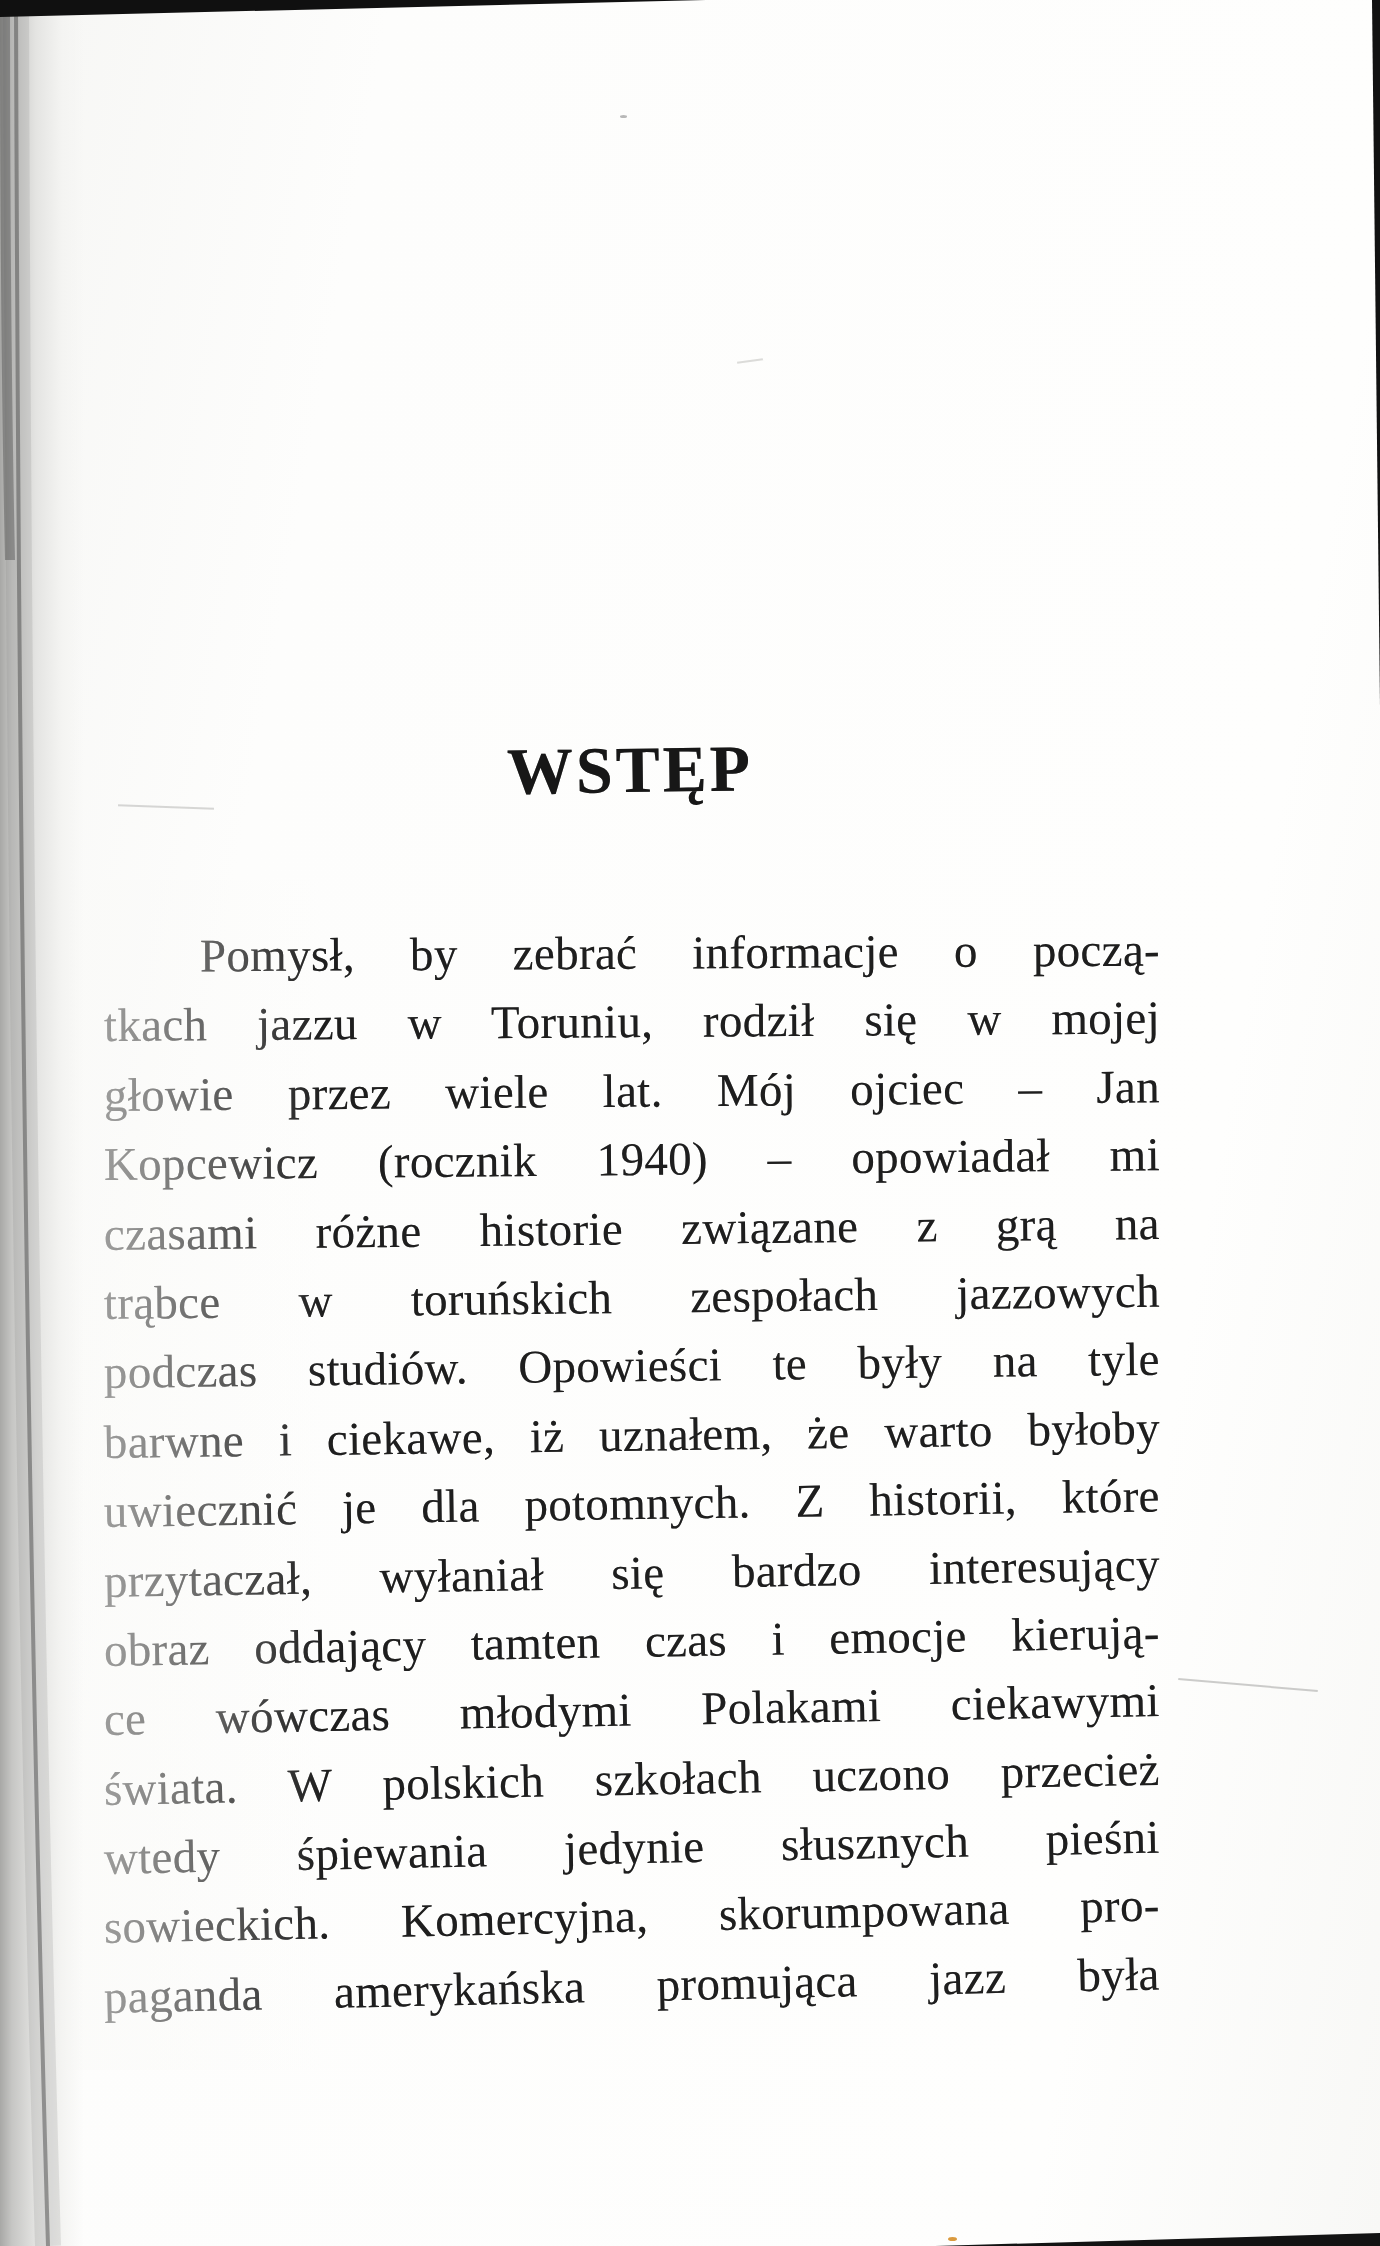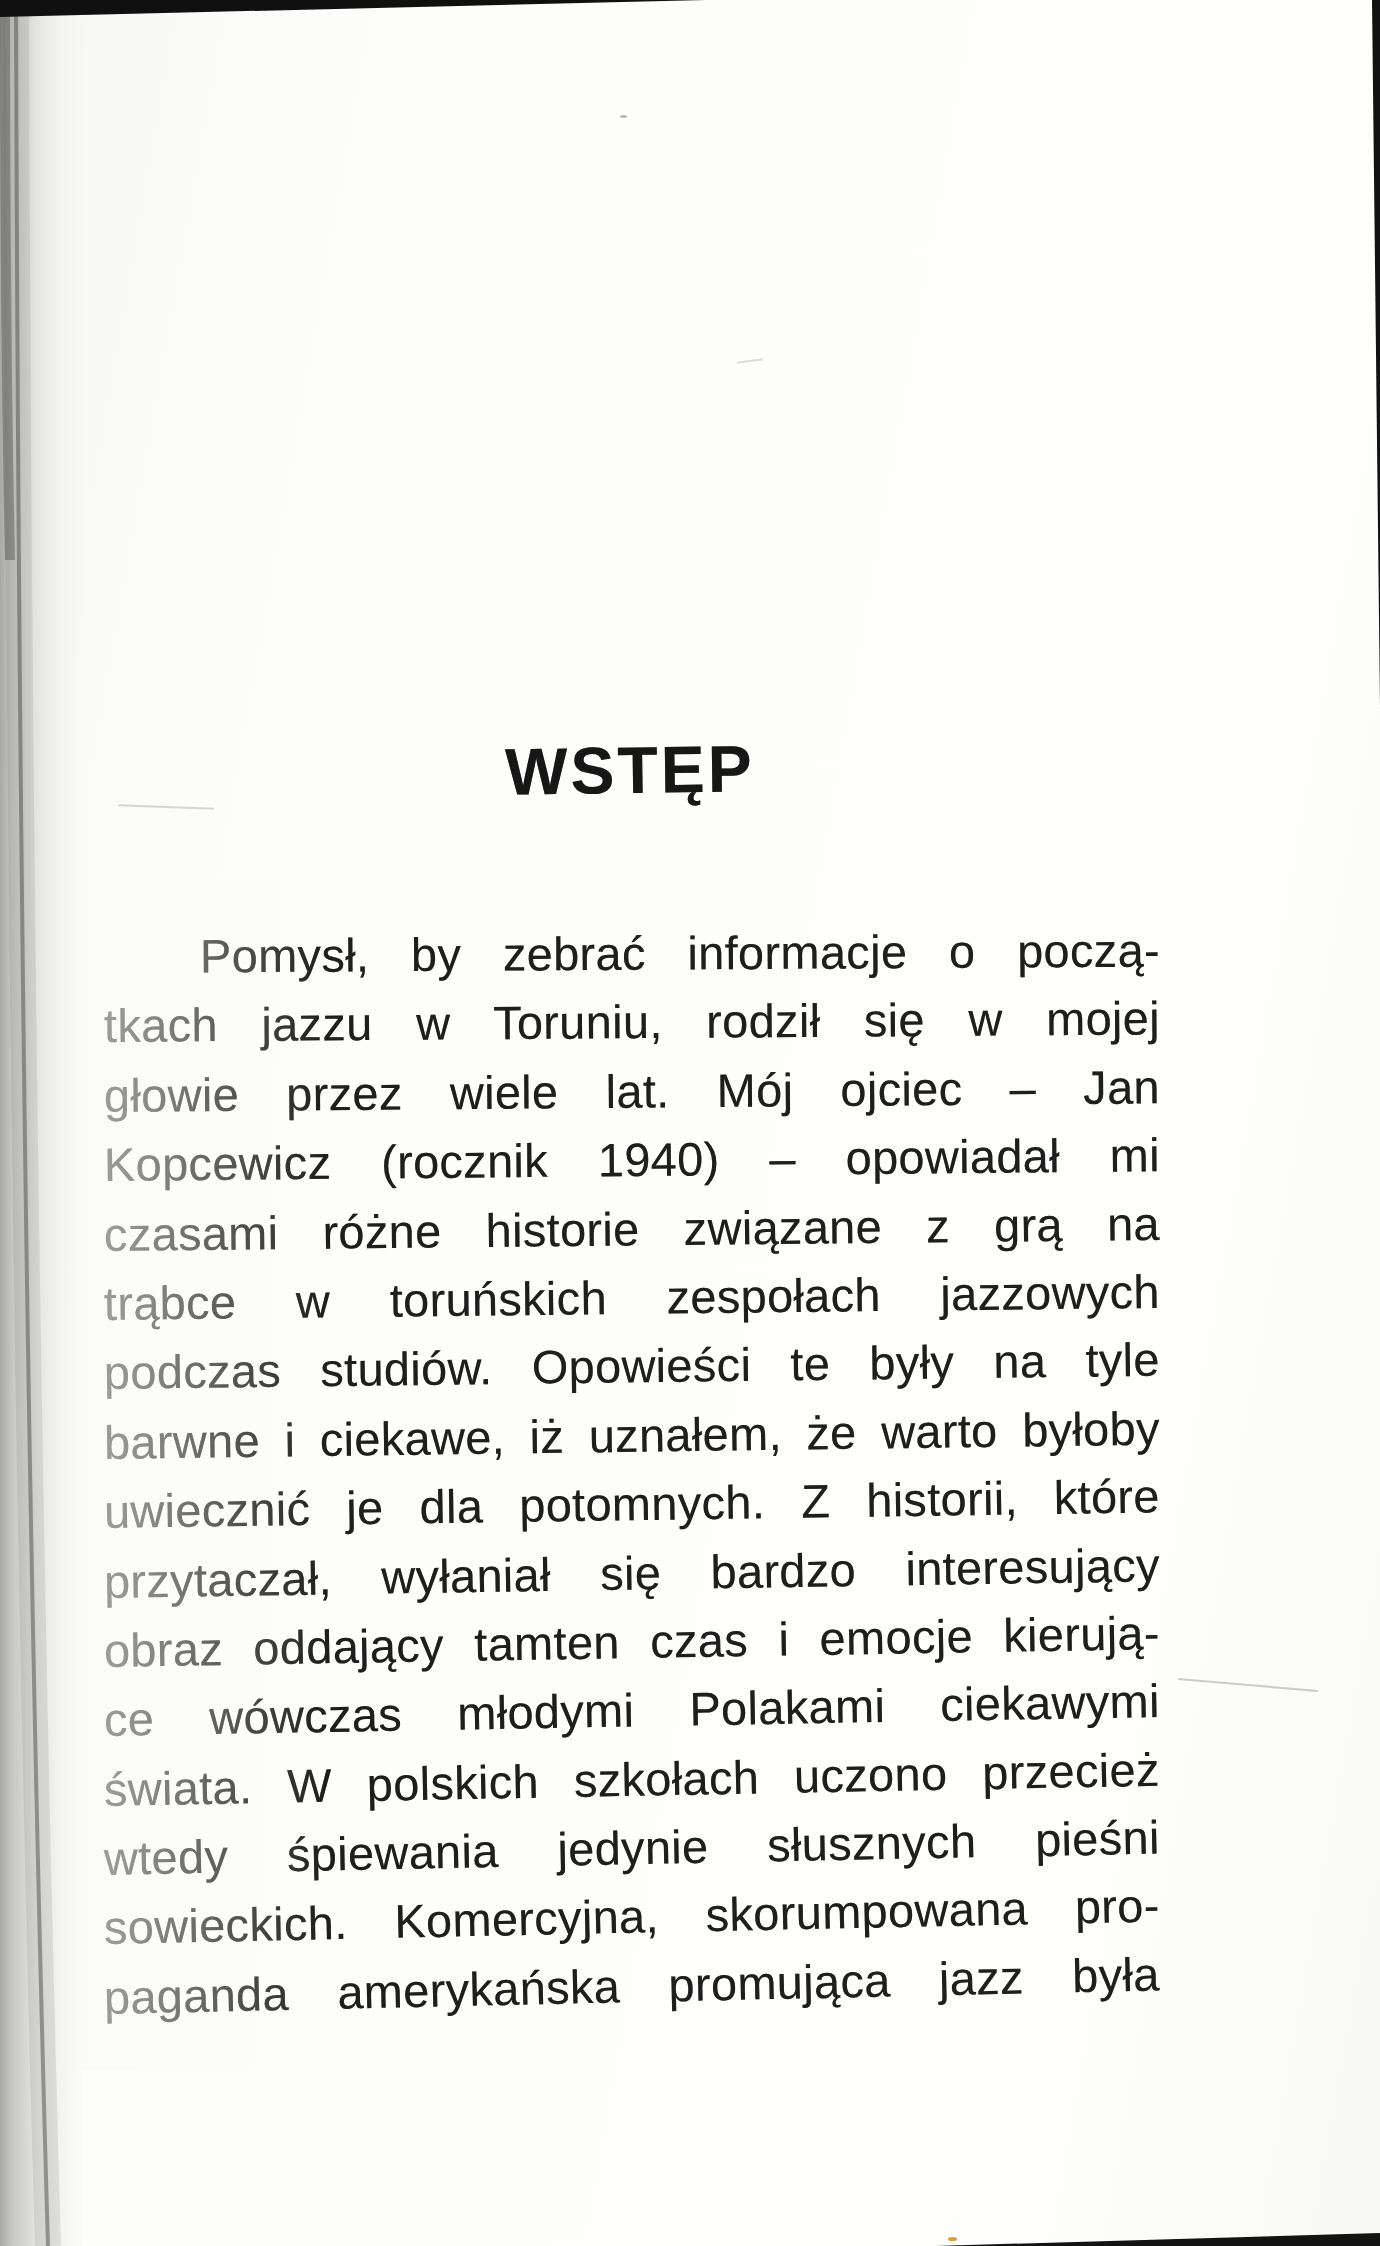--- a/index.html
+++ b/index.html
@@ -2,21 +2,21 @@
 <html><head>
 <meta charset="utf-8">
 <style>
   html, body { margin: 0; padding: 0; background: #ffffff; }
   .page {
     position: relative;
     width: 1380px;
     height: 2246px;
     overflow: hidden;
     background: linear-gradient(100deg, #f6f6f4 0%, #fdfdfc 22%, #fefefd 80%, #f8f8f6 100%);
-    font-family: Liberation Sans, sans-serif;
+    font-family: Liberation Serif, serif;
     color: #1e1e1e;
   }
 
   
   .title {
     position: absolute;
     left: 100px;
     top: 686px;
     width: 1060px;
     text-align: center;

